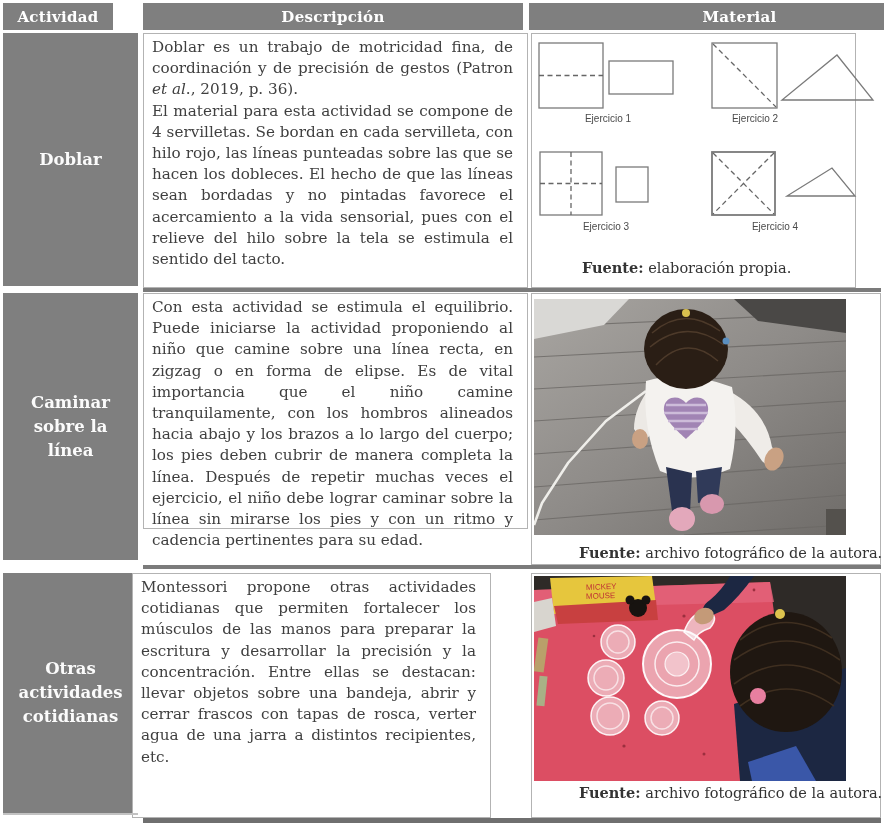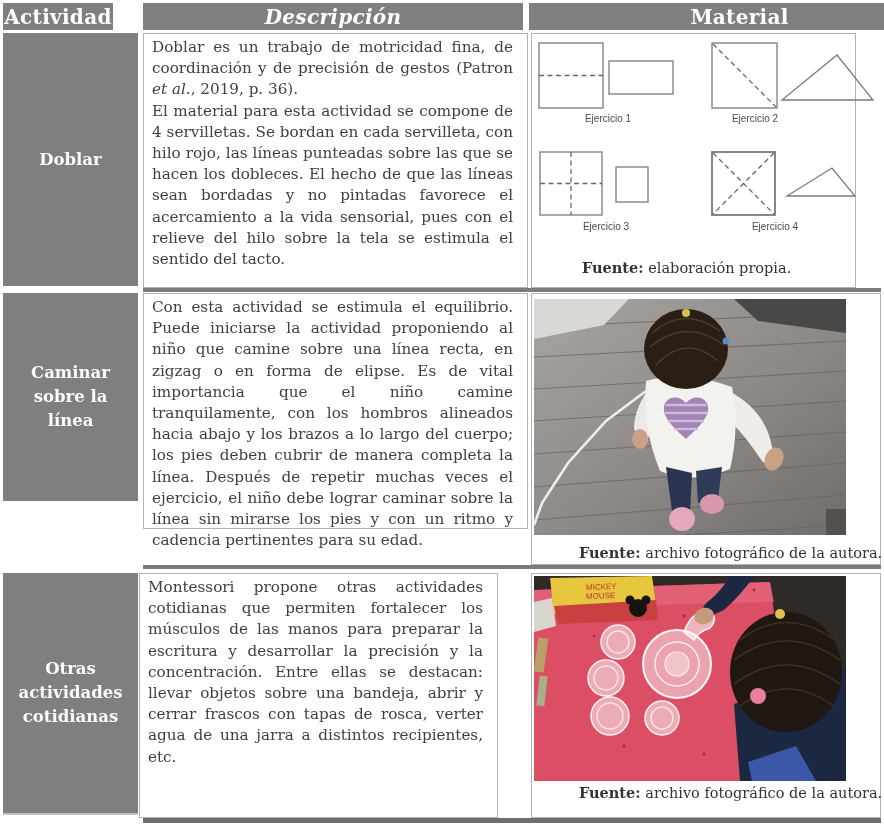--- a/index.html
+++ b/index.html
@@ -1,21 +1,21 @@
 <!DOCTYPE html>
 <html><head>
 <meta charset="utf-8">
 <style>
   html,body{margin:0;padding:0;background:#ffffff;}
   #page{position:relative;width:884px;height:827px;background:#ffffff;
         font-family:"DejaVu Serif", serif;overflow:hidden;}
   .abs{position:absolute;}
   
   .hcell{position:absolute;top:3px;height:27px;background:#7f7f7f;color:#ffffff;
-         font-weight:bold;font-size:20px;display:flex;align-items:center;justify-content:center;
+         font-weight:bold;font-size:15px;display:flex;align-items:center;justify-content:center;
          letter-spacing:.3px;}
   
   .acell{position:absolute;left:3px;width:135px;background:#7f7f7f;color:#fbfbfb;
          font-weight:bold;font-size:16.5px;line-height:24px;text-align:center;
          display:flex;align-items:center;justify-content:center;padding:12px 6px;box-sizing:border-box;}
   
   .cell{position:absolute;background:#ffffff;border:1px solid #b3b3b3;box-sizing:border-box;}
   .desc{padding:3px 14px 3px 8px;color:#3f3f3f;font-size:15.2px;line-height:21.2px;
         text-align:justify;}
   .desc p{margin:0;}
@@ -26,21 +26,21 @@
   svg text{user-select:none;}
 </style>
 </head>
 <body>
 
 <div id="page">
 
   <div class="hcell" style="left:3px;width:110px;">
     <span>Actividad</span>
   </div>
-  <div class="hcell" style="left:143px;width:380px;font-style:italic;">
+  <div class="hcell" style="left:143px;width:380px;">
     <span>Descripción</span>
   </div>
   <div class="hcell" style="left:529px;width:349px;padding-left:36px;">
     <span>Material</span>
   </div>
 
   <div class="acell" style="top:33px;height:253px;">
     <span>Doblar</span>
   </div>
 
@@ -86,21 +86,21 @@
       <text class="exlabel" x="238" y="190" text-anchor="middle">Ejercicio 4</text>
     </svg>
     <div class="caption" style="left:6px;top:225px;">
       <b>Fuente:</b>
       <span>elaboración propia.</span>
     </div>
   </div>
 
   <div class="sep" style="top:288px;"></div>
 
-  <div class="acell" style="top:293px;height:208px;">
+  <div class="acell" style="top:293px;height:267px;">
     <span>Caminar sobre la línea</span>
   </div>
 
   <div class="cell desc" style="left:143px;top:293px;width:385px;height:236px;">
     <p>Con esta actividad se estimula el equilibrio. Puede iniciarse la actividad proponiendo al niño que camine sobre una línea recta, en zigzag o en forma de elipse. Es de vital importancia que el niño camine tranquilamente, con los hombros alineados hacia abajo y los brazos a lo largo del cuerpo; los pies deben cubrir de manera completa la línea. Después de repetir muchas veces el ejercicio, el niño debe lograr caminar sobre la línea sin mirarse los pies y con un ritmo y cadencia pertinentes para su edad.</p>
   </div>
 
   <div class="cell" style="left:531px;top:293px;width:350px;height:272px;">
 
     <svg class="abs" style="left:2px;top:5px;" width="312" height="236" viewBox="0 0 312 236">
@@ -170,21 +170,21 @@
       <span>archivo fotográfico de la autora.</span>
     </div>
   </div>
 
   <div class="sep" style="top:565px;"></div>
 
   <div class="acell" style="top:573px;height:240px;align-items:center;">
     <span>Otras actividades cotidianas</span>
   </div>
 
-  <div class="cell desc" style="left:139px;top:573px;width:359px;height:245px;">
+  <div class="cell desc" style="left:132px;top:573px;width:359px;height:245px;">
     <p>Montessori propone otras actividades cotidianas que permiten fortalecer los músculos de las manos para preparar la escritura y desarrollar la precisión y la concentración. Entre ellas se destacan: llevar objetos sobre una bandeja, abrir y cerrar frascos con tapas de rosca, verter agua de una jarra a distintos recipientes, etc.</p>
   </div>
 
   <div class="cell" style="left:531px;top:573px;width:350px;height:245px;">
 
     <svg class="abs" style="left:2px;top:2px;" width="312" height="205" viewBox="0 0 312 205">
       <rect width="312" height="205" fill="#2e2a27"></rect>
 
       <polygon points="0,14 236,6 252,128 206,205 0,205" fill="#dc4e63"></polygon>
       <polygon points="0,14 236,6 240,26 0,32" fill="#e4647a" opacity="0.8"></polygon>

